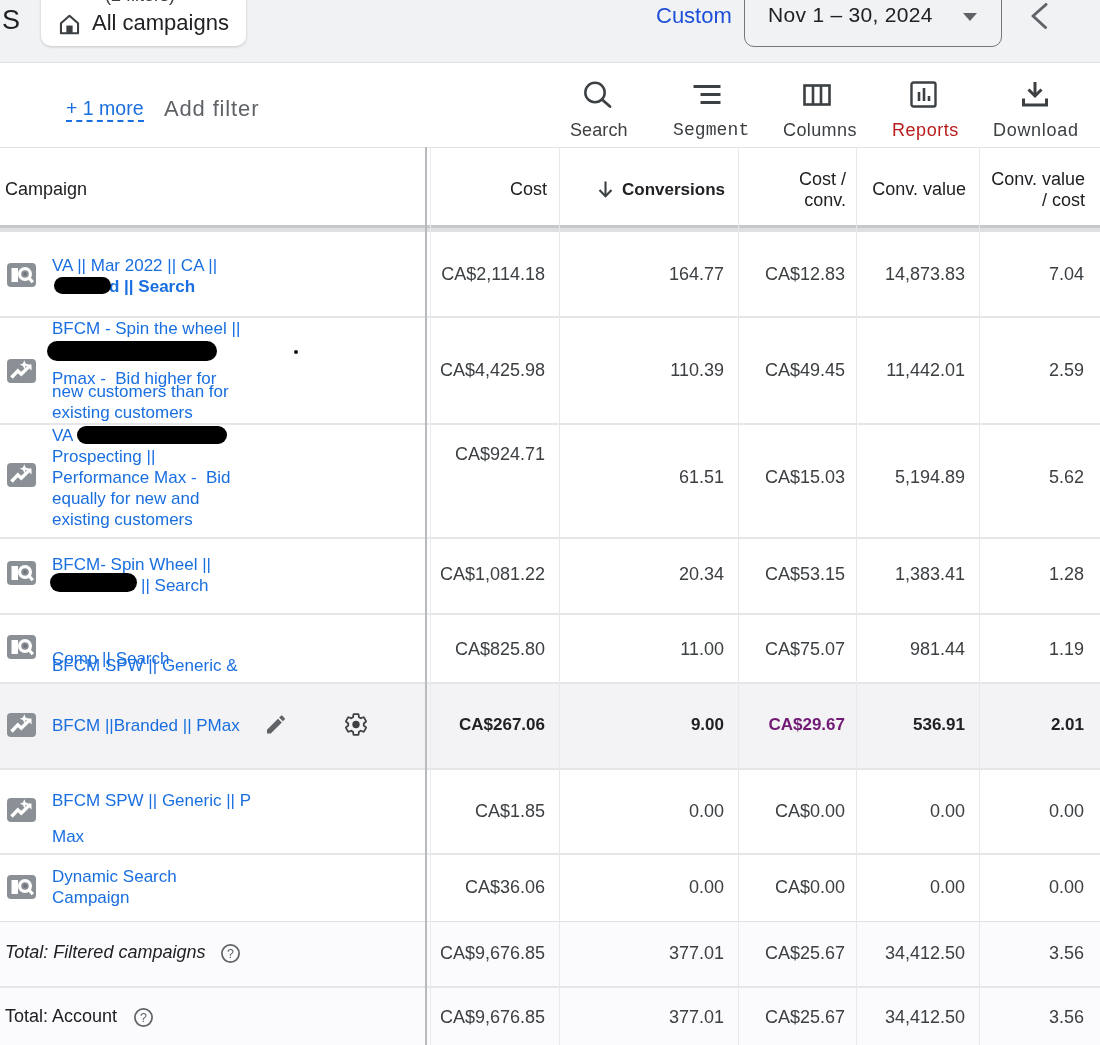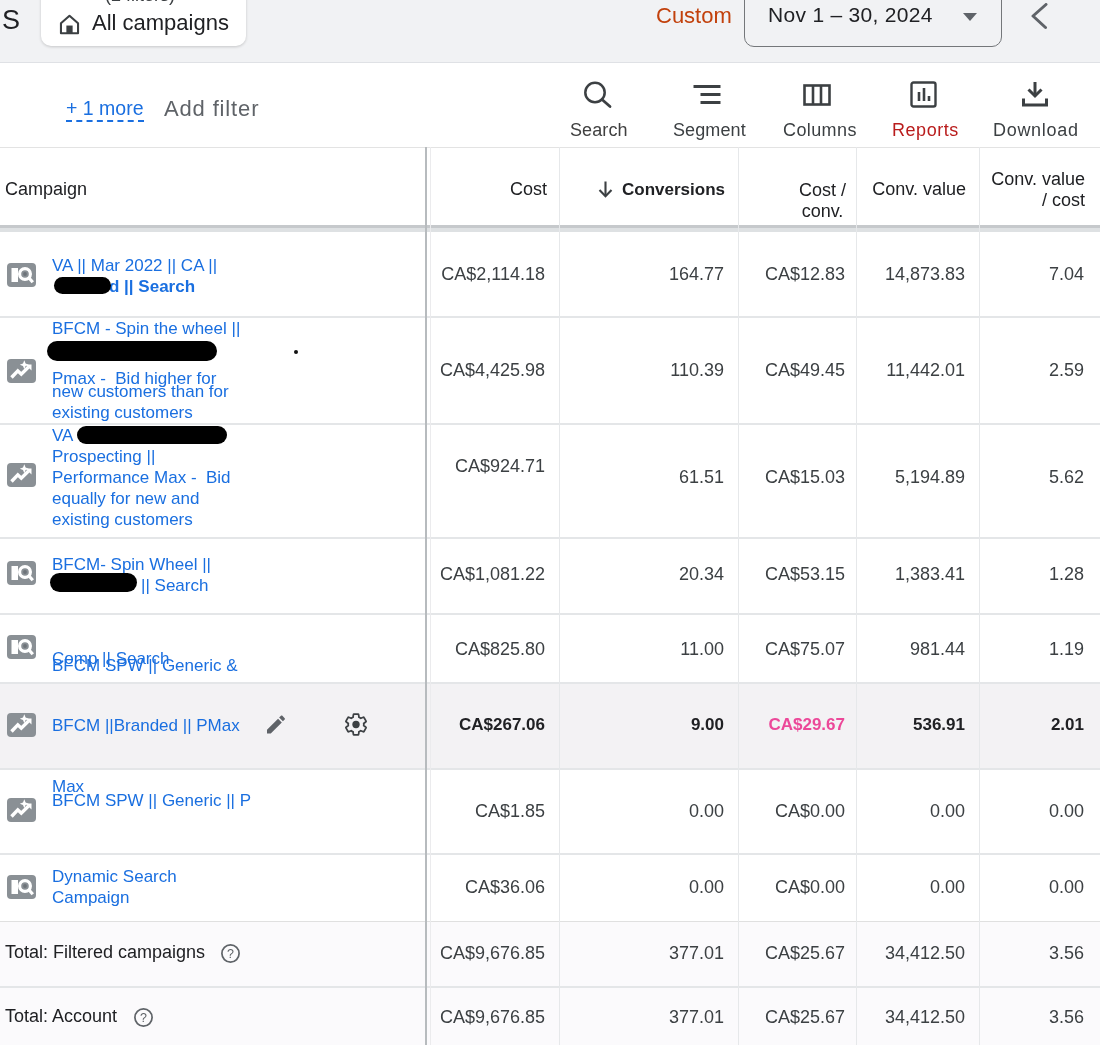--- a/index.html
+++ b/index.html
@@ -25,21 +25,21 @@
 <div class="abs" style="left:2px;top:5px;font-size:27px;color:#202124;">S</div>
 
 <div class="abs" style="left:41px;top:-18px;width:205px;height:64px;background:#fff;border-radius:10px;box-shadow:0 1px 3px rgba(0,0,0,0.18);"></div>
 <div class="abs" style="left:105px;top:-13px;font-size:18px;line-height:17px;color:#3c4043;">(2 filters)</div>
 <svg class="abs" style="left:57px;top:12px;" width="25" height="25" viewBox="0 0 24 24">
   <path d="M12 3.6 3.8 10.8 V20.4 H20.2 V10.8 Z" fill="none" stroke="#3c4043" stroke-width="2" stroke-linejoin="round"></path>
   <rect x="9" y="13" width="6" height="7.4" fill="#3c4043"></rect>
 </svg>
 <div class="abs" style="left:92px;top:10px;font-size:22px;color:#202124;">All campaigns</div>
 
-<div class="abs" style="left:656px;top:3px;font-size:22px;color:#c2410c;">Custom</div>
+<div class="abs" style="left:656px;top:3px;font-size:22px;color:#1d4ed8;">Custom</div>
 <div class="abs" style="left:744px;top:-14px;width:258px;height:61px;border:1.5px solid #74777a;border-radius:10px;"></div>
 <div class="abs" style="left:768px;top:3px;font-size:21px;letter-spacing:0.3px;color:#202124;">Nov 1 – 30, 2024</div>
 <div class="abs" style="left:963px;top:13px;width:0;height:0;border-left:7.5px solid transparent;border-right:7.5px solid transparent;border-top:8px solid #5f6368;"></div>
 <svg class="abs" style="left:1028px;top:3px;" width="24" height="27" viewBox="0 0 24 27">
   <polyline points="18,1.5 5,13 17.5,24.5" fill="none" stroke="#5f6368" stroke-width="3" stroke-linecap="round" stroke-linejoin="round"></polyline>
 </svg>
 
 <div class="abs" style="left:66px;top:97px;font-size:19.5px;color:#1a6fe0;border-bottom:2.5px dashed #1a6fe0;padding-bottom:0;">+ 1 more</div>
 <div class="abs" style="left:164px;top:96px;font-size:22px;letter-spacing:0.85px;color:#5f6368;">Add filter</div>
 
@@ -47,21 +47,21 @@
   <circle cx="15" cy="13.5" r="9.7" fill="none" stroke="#3c4043" stroke-width="2.5"></circle>
   <line x1="22" y1="20.5" x2="30" y2="27.5" stroke="#3c4043" stroke-width="2.8" stroke-linecap="round"></line>
 </svg>
 <div class="num" style="left:570px;top:120px;font-size:18px;letter-spacing:0.1px;color:#404040;">Search</div>
 
 <svg class="abs" style="left:692px;top:82px;" width="30" height="24" viewBox="0 0 30 24">
   <line x1="1.5" y1="4.5" x2="28.5" y2="4.5" stroke="#3c4043" stroke-width="3"></line>
   <line x1="8.5" y1="12.5" x2="28.5" y2="12.5" stroke="#3c4043" stroke-width="3"></line>
   <line x1="8.5" y1="20.5" x2="28.5" y2="20.5" stroke="#3c4043" stroke-width="3"></line>
 </svg>
-<div class="num" style="left:673px;top:120px;font-size:18px;letter-spacing:0.1px;color:#3c4043;">Segment</div>
+<div class="num" style="left:673px;top:120px;font-size:18px;letter-spacing:0.1px;color:#3c4043;font-family:Liberation Mono, monospace;">Segment</div>
 
 <svg class="abs" style="left:803px;top:84px;" width="28" height="22" viewBox="0 0 28 22">
   <rect x="1.5" y="1.5" width="25" height="19" fill="none" stroke="#3c4043" stroke-width="2.6"></rect>
   <line x1="10" y1="1.5" x2="10" y2="20.5" stroke="#3c4043" stroke-width="2.6"></line>
   <line x1="18" y1="1.5" x2="18" y2="20.5" stroke="#3c4043" stroke-width="2.6"></line>
 </svg>
 <div class="num" style="left:783px;top:120px;font-size:18px;letter-spacing:0.4px;color:#3c4043;">Columns</div>
 
 <svg class="abs" style="left:910px;top:81px;" width="27" height="27" viewBox="0 0 27 27">
   <rect x="1.5" y="1.5" width="24" height="24" rx="2" fill="none" stroke="#3c4043" stroke-width="2.4"></rect>
@@ -98,21 +98,21 @@
 <div class="vline" style="left:856px;top:147px;width:1px;height:898px;background:#e6e8ea;"></div>
 <div class="vline" style="left:979px;top:147px;width:1px;height:898px;background:#e6e8ea;"></div>
 
 <div class="hdr" style="left:5px;top:179px;">Campaign</div>
 <div class="hdr" style="right:553px;top:179px;">Cost</div>
 <svg class="abs" style="left:598px;top:180px;" width="15" height="19" viewBox="0 0 15 19">
   <line x1="7.5" y1="1.5" x2="7.5" y2="16" stroke="#3c4043" stroke-width="2.1"></line>
   <polyline points="1.5,10 7.5,16.2 13.5,10" fill="none" stroke="#3c4043" stroke-width="2.1"></polyline>
 </svg>
 <div class="hdr" style="right:375px;top:179px;font-weight:bold;font-size:17px;">Conversions</div>
-<div class="hdr" style="right:254px;top:180px;text-align:center;">Cost /<br>conv.</div>
+<div class="hdr" style="right:254px;top:169px;text-align:right;">Cost /<br>conv.</div>
 <div class="hdr" style="right:134px;top:179px;">Conv. value</div>
 <div class="hdr" style="right:15px;top:169px;text-align:right;">Conv. value<br>/ cost</div>
 
 <div class="ln" style="left:52px;top:255px;">VA || Mar 2022 || CA ||</div>
 <div class="ln" style="left:109px;top:276px;font-weight:bold;">d || Search</div>
 <div class="pill" style="left:54px;top:277px;width:57px;height:17px;"></div>
 
 <div class="ln" style="left:52px;top:318px;">BFCM - Spin the wheel ||</div>
 <div class="pill" style="left:47px;top:341px;width:170px;height:20px;"></div>
 <div class="ln" style="left:52px;top:368px;">Pmax -&nbsp; Bid higher for</div>
@@ -137,26 +137,26 @@
 <div class="ln" style="left:52px;top:715px;">BFCM ||Branded || PMax</div>
 <svg class="abs" style="left:264px;top:712px;" width="24" height="25" viewBox="0 0 24 24">
   <path d="M3 17.25V21h3.75L17.81 9.94l-3.75-3.75L3 17.25zM20.71 7.04c.39-.39.39-1.02 0-1.41l-2.34-2.34c-.39-.39-1.02-.39-1.41 0l-1.83 1.83 3.75 3.75 1.83-1.83z" fill="#5f6368"></path>
 </svg>
 <svg class="abs" style="left:343px;top:711px;" width="26" height="27" viewBox="0 0 24 24">
   <path d="M19.14,12.94c0.04-0.3,0.06-0.61,0.06-0.94c0-0.32-0.02-0.64-0.07-0.94l2.03-1.58c0.18-0.14,0.23-0.41,0.12-0.61 l-1.92-3.32c-0.12-0.22-0.37-0.29-0.59-0.22l-2.39,0.96c-0.5-0.38-1.03-0.7-1.62-0.94L14.4,2.81c-0.04-0.24-0.24-0.41-0.48-0.41 h-3.84c-0.24,0-0.43,0.17-0.47,0.41L9.25,5.35C8.66,5.59,8.12,5.92,7.63,6.29L5.24,5.33c-0.22-0.08-0.47,0-0.59,0.22L2.74,8.87 C2.62,9.08,2.66,9.34,2.86,9.48l2.03,1.58C4.84,11.36,4.8,11.69,4.8,12s0.02,0.64,0.07,0.94l-2.03,1.58 c-0.18,0.14-0.23,0.41-0.12,0.61l1.92,3.32c0.12,0.22,0.37,0.29,0.59,0.22l2.39-0.96c0.5,0.38,1.03,0.7,1.62,0.94l0.36,2.54 c0.05,0.24,0.24,0.41,0.48,0.41h3.84c0.24,0,0.44-0.17,0.47-0.41l0.36-2.54c0.59-0.24,1.13-0.56,1.62-0.94l2.39,0.96 c0.22,0.08,0.47,0,0.59-0.22l1.92-3.32c0.12-0.22,0.07-0.47-0.12-0.61L19.14,12.94z" fill="none" stroke="#3c4043" stroke-width="1.6"></path>
   <circle cx="12" cy="12" r="3.4" fill="#3c4043"></circle>
 </svg>
 
 <div class="ln" style="left:52px;top:790px;">BFCM SPW || Generic || P</div>
-<div class="ln" style="left:52px;top:776px;">Max</div>
+<div class="ln" style="left:52px;top:826px;">Max</div>
 
 <div class="ln" style="left:52px;top:866px;">Dynamic Search</div>
 <div class="ln" style="left:52px;top:887px;">Campaign</div>
 
-<div class="abs" style="left:5px;top:942px;font-size:18px;color:#202124;">Total: Filtered campaigns</div>
+<div class="abs" style="left:5px;top:942px;font-size:18px;color:#202124;font-style:italic;">Total: Filtered campaigns</div>
 <svg class="abs" style="left:220px;top:943px;" width="21" height="21" viewBox="0 0 21 21">
   <circle cx="10.5" cy="10.5" r="8.6" fill="none" stroke="#5f6368" stroke-width="1.7"></circle>
   <text x="10.5" y="15" font-size="12.5" fill="#5f6368" text-anchor="middle" font-family="Liberation Sans">?</text>
 </svg>
 <div class="abs" style="left:5px;top:1006px;font-size:18px;color:#202124;">Total: Account</div>
 <svg class="abs" style="left:133px;top:1007px;" width="21" height="21" viewBox="0 0 21 21">
   <circle cx="10.5" cy="10.5" r="8.6" fill="none" stroke="#5f6368" stroke-width="1.7"></circle>
   <text x="10.5" y="15" font-size="12.5" fill="#5f6368" text-anchor="middle" font-family="Liberation Sans">?</text>
 </svg>
 
@@ -165,41 +165,41 @@
 <div class="num" style="right:255px;top:264px;">CA$12.83</div>
 <div class="num" style="right:135px;top:264px;">14,873.83</div>
 <div class="num" style="right:16px;top:264px;">7.04</div>
 
 <div class="num" style="right:555px;top:360px;">CA$4,425.98</div>
 <div class="num" style="right:376px;top:360px;">110.39</div>
 <div class="num" style="right:255px;top:360px;">CA$49.45</div>
 <div class="num" style="right:135px;top:360px;">11,442.01</div>
 <div class="num" style="right:16px;top:360px;">2.59</div>
 
-<div class="num" style="right:555px;top:456px;">CA$924.71</div>
+<div class="num" style="right:555px;top:444px;">CA$924.71</div>
 <div class="num" style="right:376px;top:467px;">61.51</div>
 <div class="num" style="right:255px;top:467px;">CA$15.03</div>
 <div class="num" style="right:135px;top:467px;">5,194.89</div>
 <div class="num" style="right:16px;top:467px;">5.62</div>
 
 <div class="num" style="right:555px;top:564px;">CA$1,081.22</div>
 <div class="num" style="right:376px;top:564px;">20.34</div>
 <div class="num" style="right:255px;top:564px;">CA$53.15</div>
 <div class="num" style="right:135px;top:564px;">1,383.41</div>
 <div class="num" style="right:16px;top:564px;">1.28</div>
 
 <div class="num" style="right:555px;top:639px;">CA$825.80</div>
 <div class="num" style="right:376px;top:639px;">11.00</div>
 <div class="num" style="right:255px;top:639px;">CA$75.07</div>
 <div class="num" style="right:135px;top:639px;">981.44</div>
 <div class="num" style="right:16px;top:639px;">1.19</div>
 
 <div class="num" style="right:555px;top:715px;font-weight:bold;color:#202124;font-size:17px;">CA$267.06</div>
 <div class="num" style="right:376px;top:715px;font-weight:bold;color:#202124;font-size:17px;">9.00</div>
-<div class="num" style="right:255px;top:715px;font-weight:bold;color:#ec4899;font-size:17px;">CA$29.67</div>
+<div class="num" style="right:255px;top:715px;font-weight:bold;color:#701a75;font-size:17px;">CA$29.67</div>
 <div class="num" style="right:135px;top:715px;font-weight:bold;color:#202124;font-size:17px;">536.91</div>
 <div class="num" style="right:16px;top:715px;font-weight:bold;color:#202124;font-size:17px;">2.01</div>
 
 <div class="num" style="right:555px;top:801px;">CA$1.85</div>
 <div class="num" style="right:376px;top:801px;">0.00</div>
 <div class="num" style="right:255px;top:801px;">CA$0.00</div>
 <div class="num" style="right:135px;top:801px;">0.00</div>
 <div class="num" style="right:16px;top:801px;">0.00</div>
 
 <div class="num" style="right:555px;top:877px;">CA$36.06</div>

